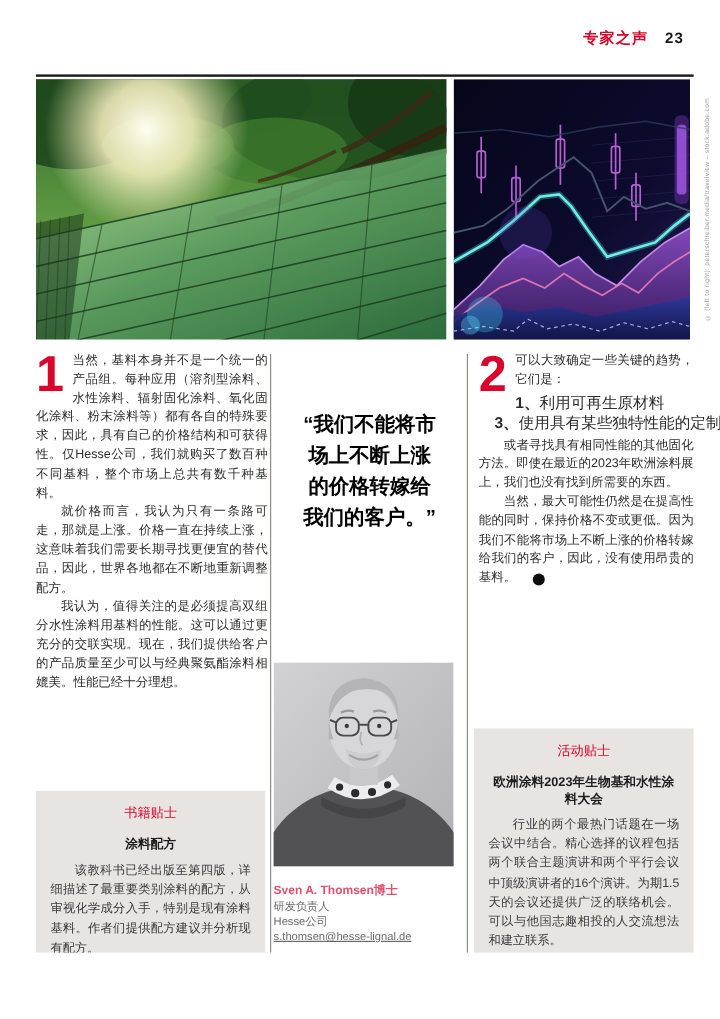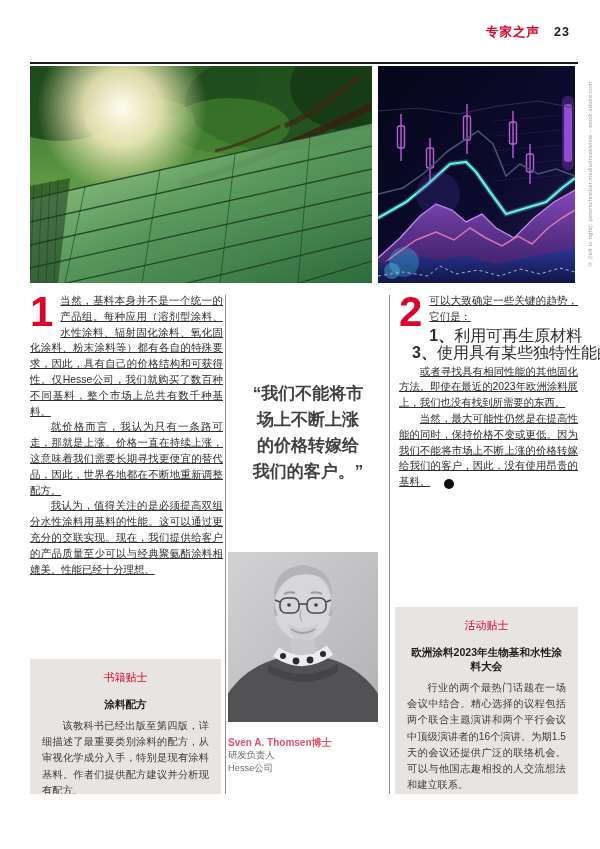--- a/index.html
+++ b/index.html
@@ -16,36 +16,36 @@
   
   .imgL { position:absolute; top:66px; left:30px; width:342px; height:217px; }
   .imgR { position:absolute; top:66px; left:378px; width:197px; height:217px; }
   .credit { position:absolute; top:66px; right:1px; height:217px; width:12px;
             writing-mode:vertical-rl; transform:rotate(180deg);
             font-size:5.5px; color:#9a9a9a; text-align:center; letter-spacing:.3px; }
 
   
   .col1 { position:absolute; top:293px; left:30px; width:193px; }
   .col2 { position:absolute; top:293px; left:399px; width:179px; }
-  .col p { font-size:10.4px; line-height:15.8px; text-align:justify;text-decoration:underline; }
+  .col p { font-size:10.4px; line-height:15.8px; text-align:justify; }
   .col p.ind { text-indent:2em; }
   .dropcap { float:left; color:#d9052b; font-weight:bold; font-size:42px; line-height:33px; margin:2px 7px 0 0; }
   .vdiv { position:absolute; top:295px; width:1px; height:510px; background:#8f8b88; }
   .vdiv.d1 { left:225px; } .vdiv.d2 { left:389px; }
 
   .trends { list-style:none; margin:2px 0 3px 0; }
-  .trends li { font-size:16px; line-height:17px; padding-left:13px; white-space:nowrap; }
+  .trends li { font-size:13px; line-height:17px; padding-left:13px; white-space:nowrap; }
   .trends .num { font-weight:bold; }
 
   .endmark { display:inline-block; width:10px; height:10px; background:#0d0d0d; border-radius:50%;
              color:#fff; font-size:7.5px; line-height:10px; text-align:center; vertical-align:-1px; margin-left:14px; }
 
   
   .quote { position:absolute; top:341px; left:251px; width:114px; text-align:center;
-           font-size:17px; font-weight:bold; line-height:26px; color:#404040;margin-top:40px; }
+           font-size:17px; font-weight:bold; line-height:26px; color:#000000; }
 
   
   .photo { position:absolute; top:552px; left:228px; width:150px; height:170px; }
   .caption { position:absolute; top:736px; left:228px; width:160px; }
   .caption .nm { color:#e4506e; font-weight:bold; font-size:10px; line-height:13px; }
   .caption .ln { color:#6a6a6a; font-size:9.3px; line-height:12.5px; }
   .caption .em { color:#6a6a6a; font-size:9.3px; line-height:13px; text-decoration:underline; }
 
   
   .tipbox { position:absolute; background:#e8e4e1; padding:11px 12px 13px 12px; }
@@ -245,20 +245,21 @@
     <path d="M83,41 Q89,39 94,42" stroke="#9a9a9c" stroke-width="2" fill="none"></path>
     <path d="M73,58 Q71,66 74,69" stroke="#b0b0b2" stroke-width="1.5" fill="none"></path>
     <path d="M63,77 Q75,85 87,77" stroke="#8a8a8c" stroke-width="1.8" fill="none"></path>
     <path d="M60,72 Q75,80 90,72 Q88,88 75,90 Q62,88 60,72 Z" fill="#c2c2c4" opacity="0.45"></path>
   </svg>
 
   <div class="caption">
     <div class="nm">Sven A. Thomsen博士</div>
     <div class="ln">研发负责人</div>
     <div class="ln">Hesse公司</div>
+    <div class="em">s.thomsen@hesse-lignal.de</div>
   </div>
 
   <div class="col col2">
     <span class="dropcap">2</span>
     <p>可以大致确定一些关键的趋势，它们是：</p>
     <ul class="trends">
       <li><span class="num">1、</span><span>利用可再生原材料</span></li>
       <li><span class="num">3、</span><span>使用具有某些独特性能的定制基料</span></li>
     </ul>
     <p class="ind">或者寻找具有相同性能的其他固化方法。即使在最近的2023年欧洲涂料展上，我们也没有找到所需要的东西。</p>

